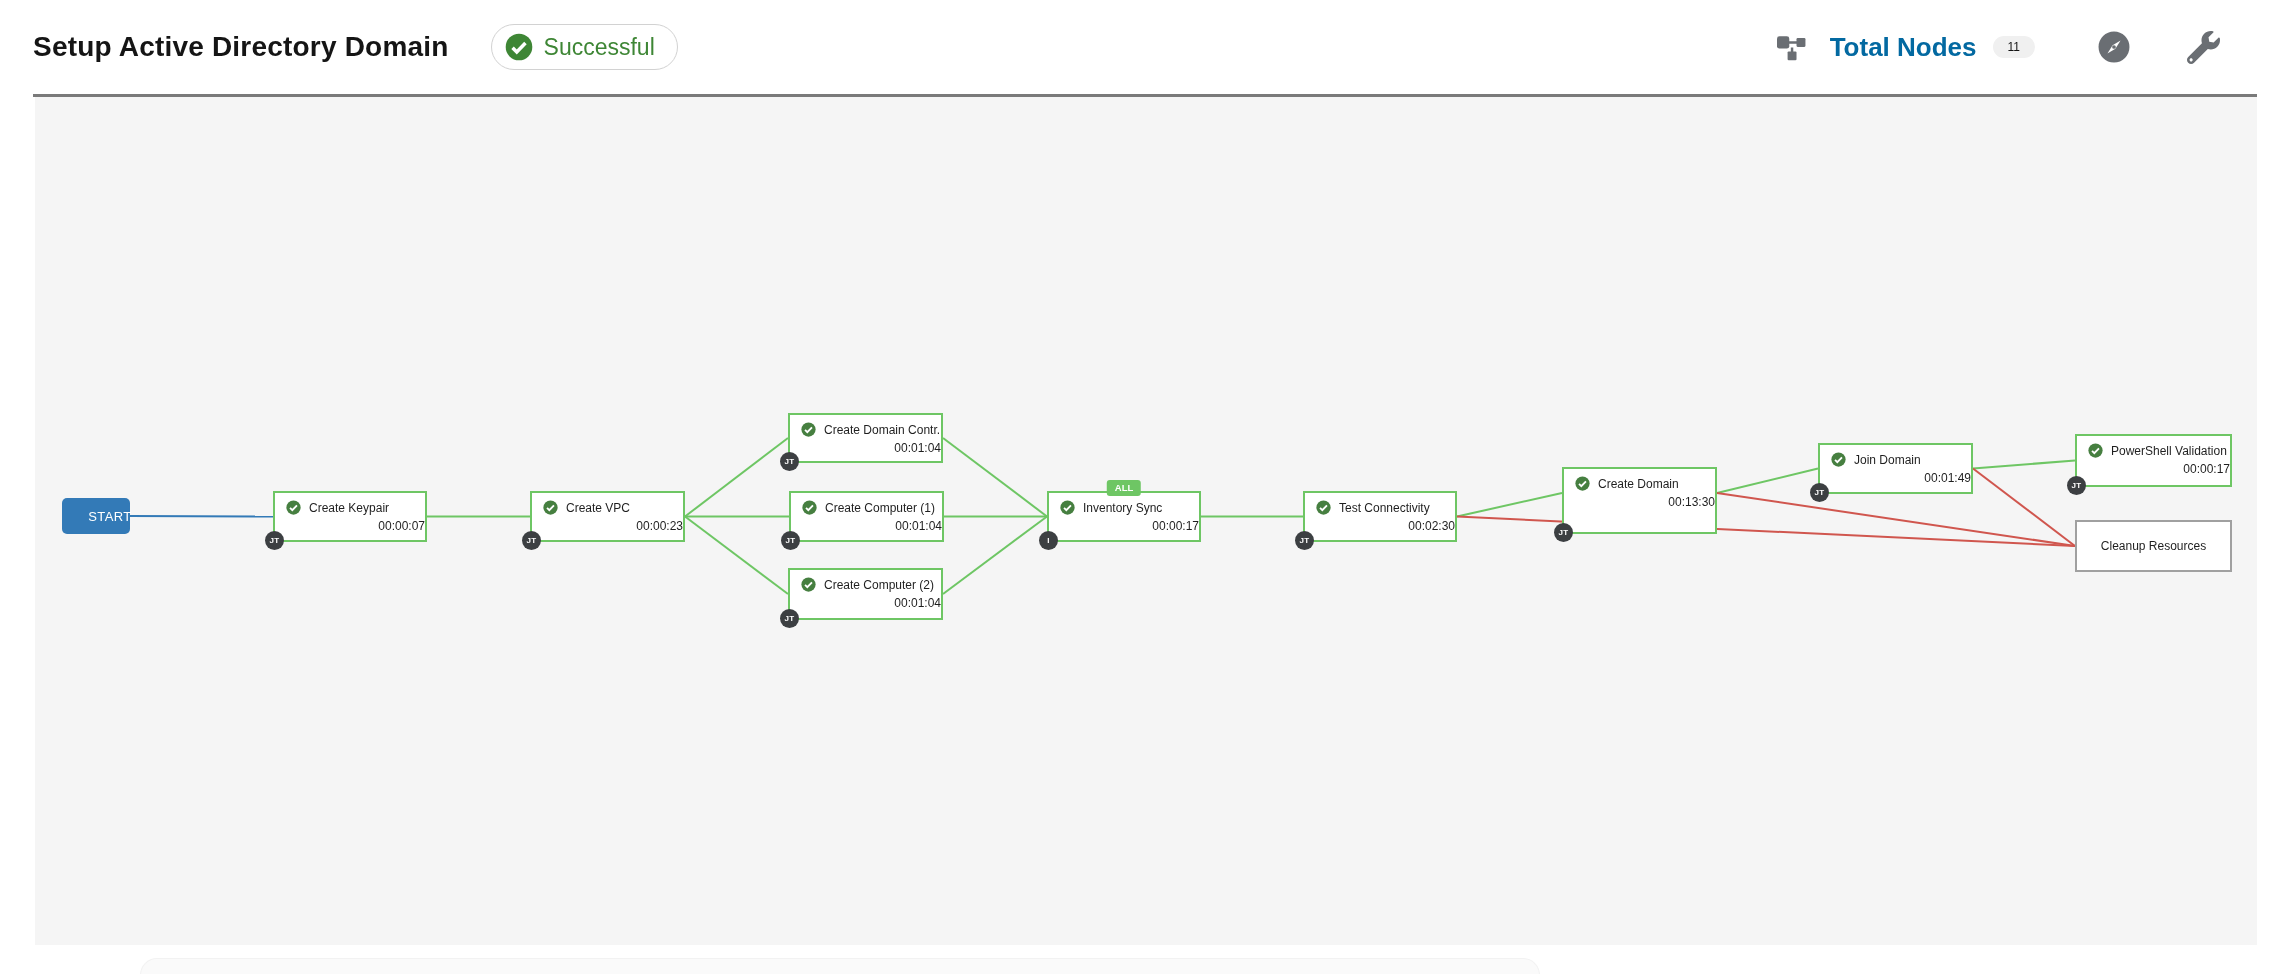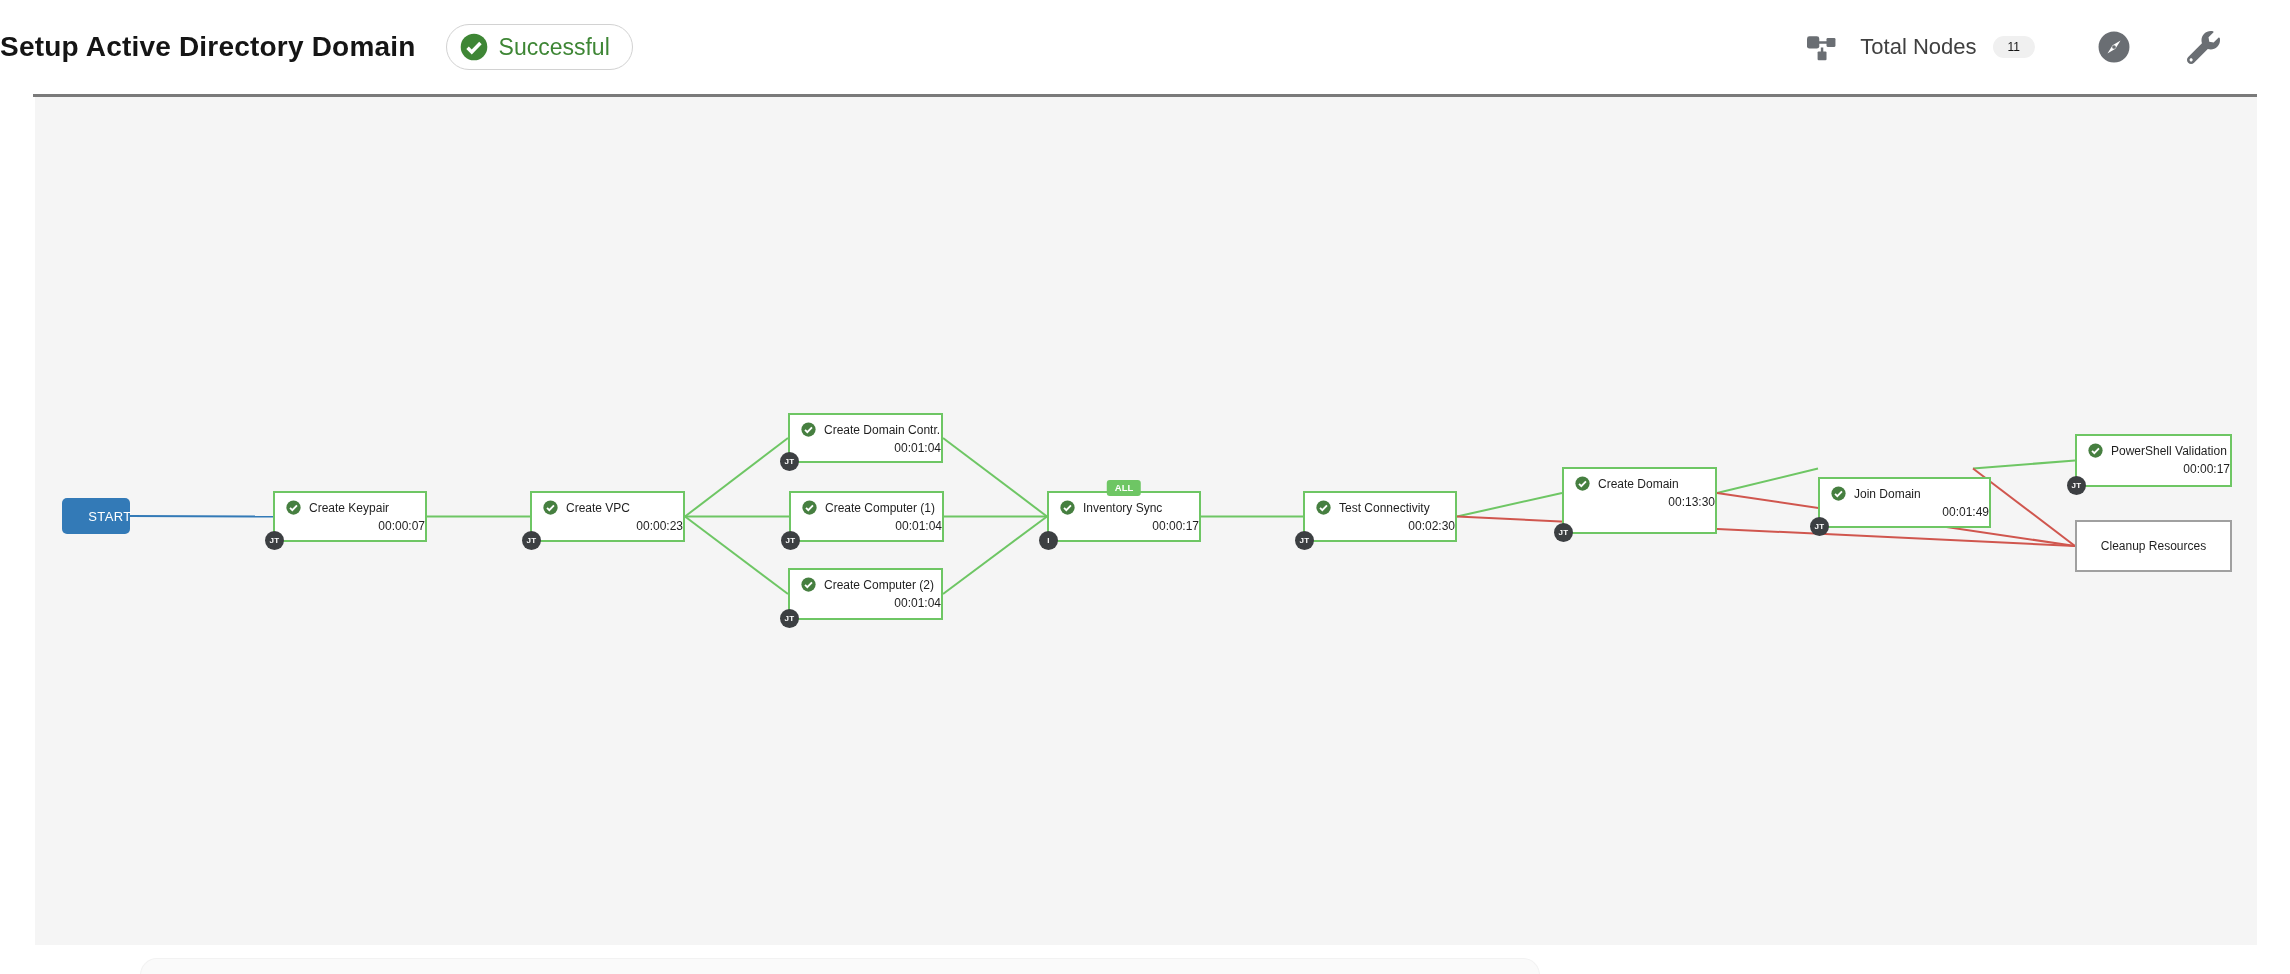--- a/index.html
+++ b/index.html
@@ -2,26 +2,26 @@
 <html style="--green: #6ec664; --red: #d0564e; --blue: #337ab7; --check-green: #467f40; --status-text: #3e8635; --icon-gray: #6a6e73; --node-badge-bg: #3c3f42; --notrun-border: #a0a0a0; --canvas-bg: #f5f5f5;"><head>
 <meta charset="utf-8">
 <style>
   html,body{margin:0;padding:0;}
   body{
     width:2290px;height:974px;overflow:hidden;background:#fff;
     font-family:"Liberation Sans",sans-serif;color:#151515;
     -webkit-font-smoothing:antialiased;
   }
   
-  .header{position:relative;height:94px;display:flex;align-items:center;background:#fff;box-sizing:border-box;}
+  .header{position:relative;height:94px;display:flex;align-items:center;padding-left:33px;background:#fff;box-sizing:border-box;gap:12px;}
   .page-title{font-size:28px;font-weight:700;color:#151515;letter-spacing:.2px;white-space:nowrap;}
   .status-pill{margin-left:30px;display:inline-flex;align-items:center;gap:11px;border:1.5px solid #d2d2d2;border-radius:28px;padding:8px 22px 8px 13px;background:#fff;}
   .status-pill .label{font-size:23px;color:var(--status-text);}
   .header-right{position:absolute;right:70px;top:0;height:94px;display:flex;align-items:center;}
-  .total-nodes-label{font-size:22px;color:#404040;margin-left:24px;white-space:nowrap;}
+  .total-nodes-label{font-size:26px;color:#0369a1;margin-left:24px;white-space:nowrap;font-weight:bold;}
   .count-pill{margin-left:16px;background:#f0f0f0;border-radius:16px;padding:4px 15px;font-size:12px;color:#151515;}
   .icon-btn{display:flex;align-items:center;justify-content:center;background:none;border:none;padding:0;cursor:pointer;}
   .compass-btn{margin-left:62px;}
   .wrench-btn{margin-left:56px;}
   
   .divider{height:3px;background:#7a7a7a;margin:0 33px;}
   
   .wf-canvas{position:relative;margin-left:35px;width:2222px;height:848px;background:var(--canvas-bg);}
   .wf-edges{position:absolute;left:0;top:0;}
   .wf-nodes{position:absolute;left:0;top:0;width:100%;height:100%;}
@@ -199,21 +199,21 @@
             <svg viewBox="0 0 20 20" width="15" height="15">
               <circle cx="10" cy="10" r="9.5" fill="#467f40"></circle>
               <path d="M5.4 10.6l3 3 6.2-6.4" stroke="#fff" stroke-width="2.5" fill="none"></path>
             </svg>
           </span>
           <span class="wf-name">Create Domain</span>
         </div>
         <div class="wf-time">00:13:30</div>
         <span class="wf-badge">JT</span>
       </div>
-      <div class="wf-node run" style="left: 1783px; top: 346px; width: 173px; height: 51px; margin-top: 34px;">
+      <div class="wf-node run" style="left: 1783px; top: 346px; width: 155px; height: 51px;">
         <div class="wf-title">
           <span class="wf-check">
             <svg viewBox="0 0 20 20" width="15" height="15">
               <circle cx="10" cy="10" r="9.5" fill="#467f40"></circle>
               <path d="M5.4 10.6l3 3 6.2-6.4" stroke="#fff" stroke-width="2.5" fill="none"></path>
             </svg>
           </span>
           <span class="wf-name">Join Domain</span>
         </div>
         <div class="wf-time">00:01:49</div>

